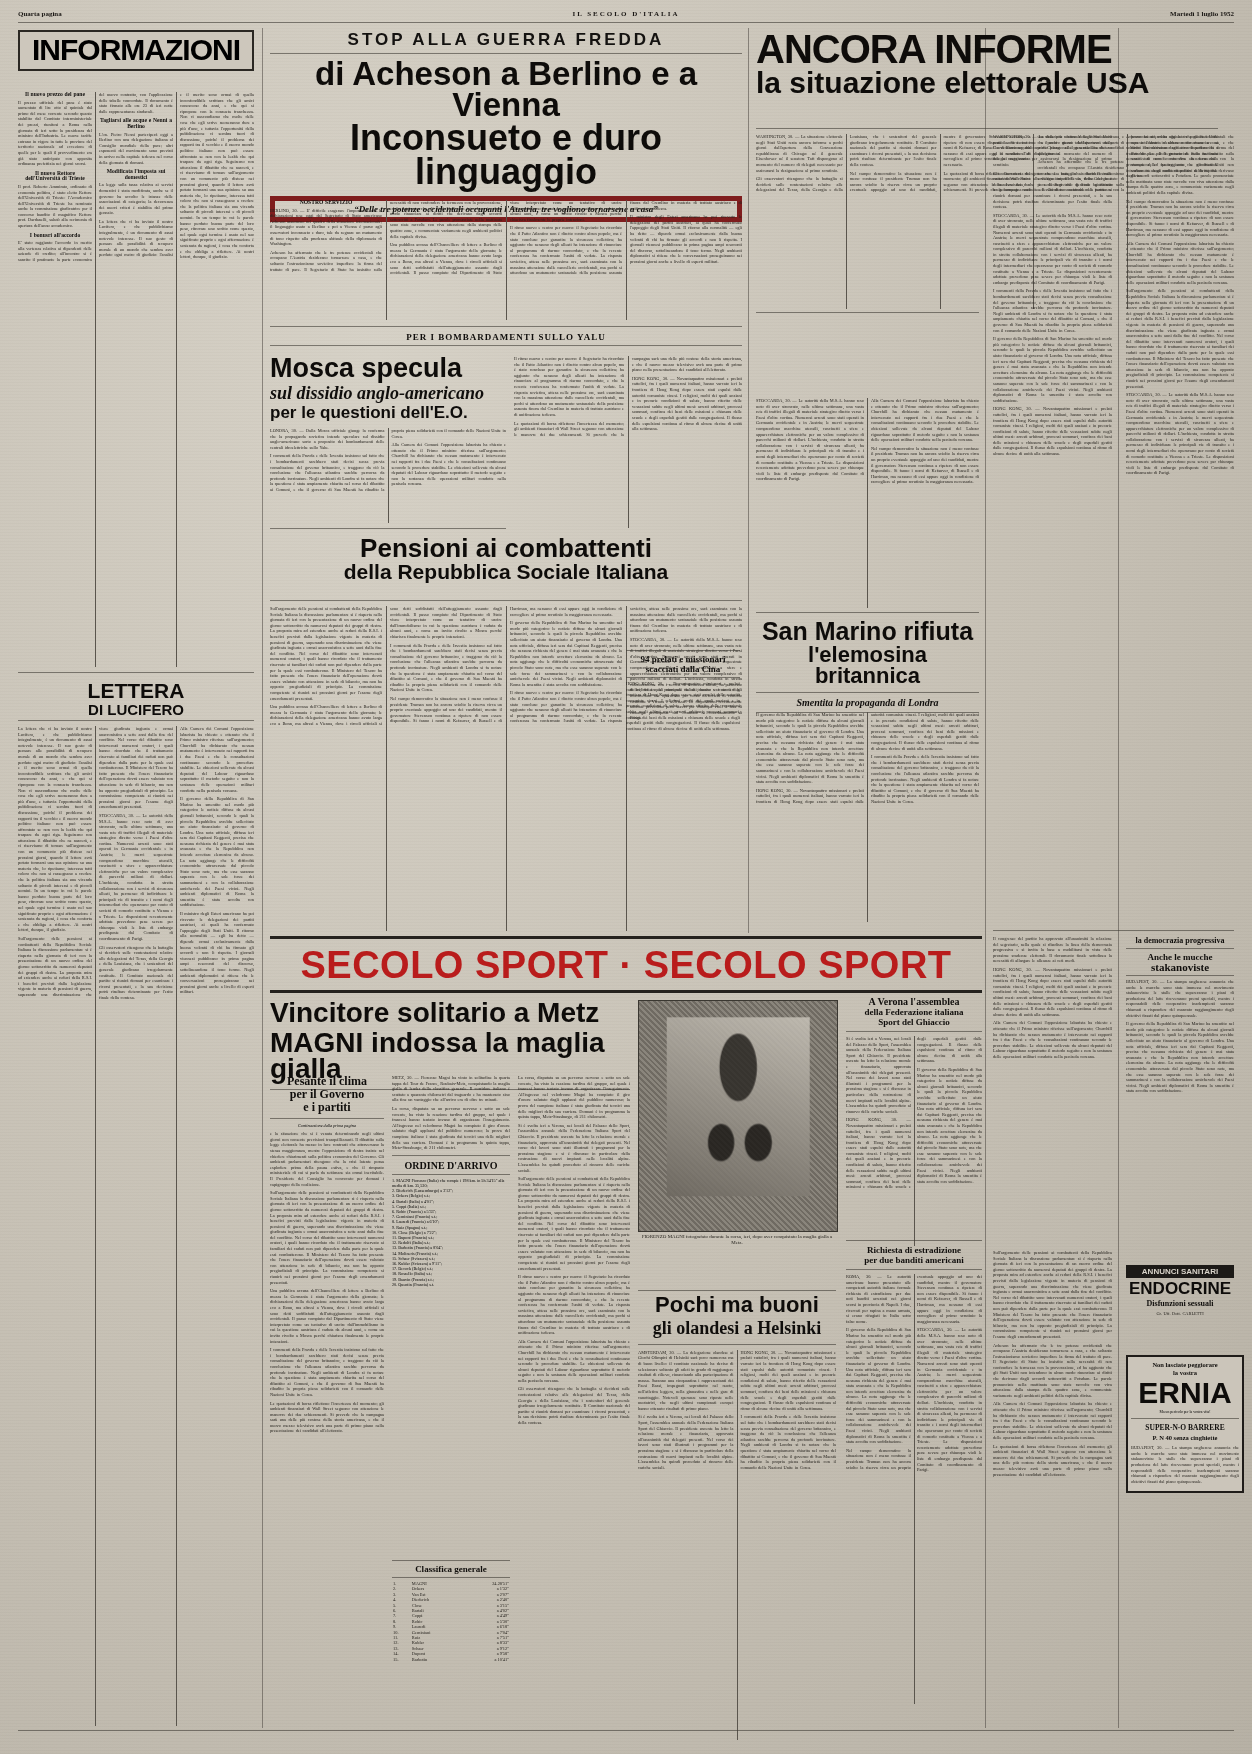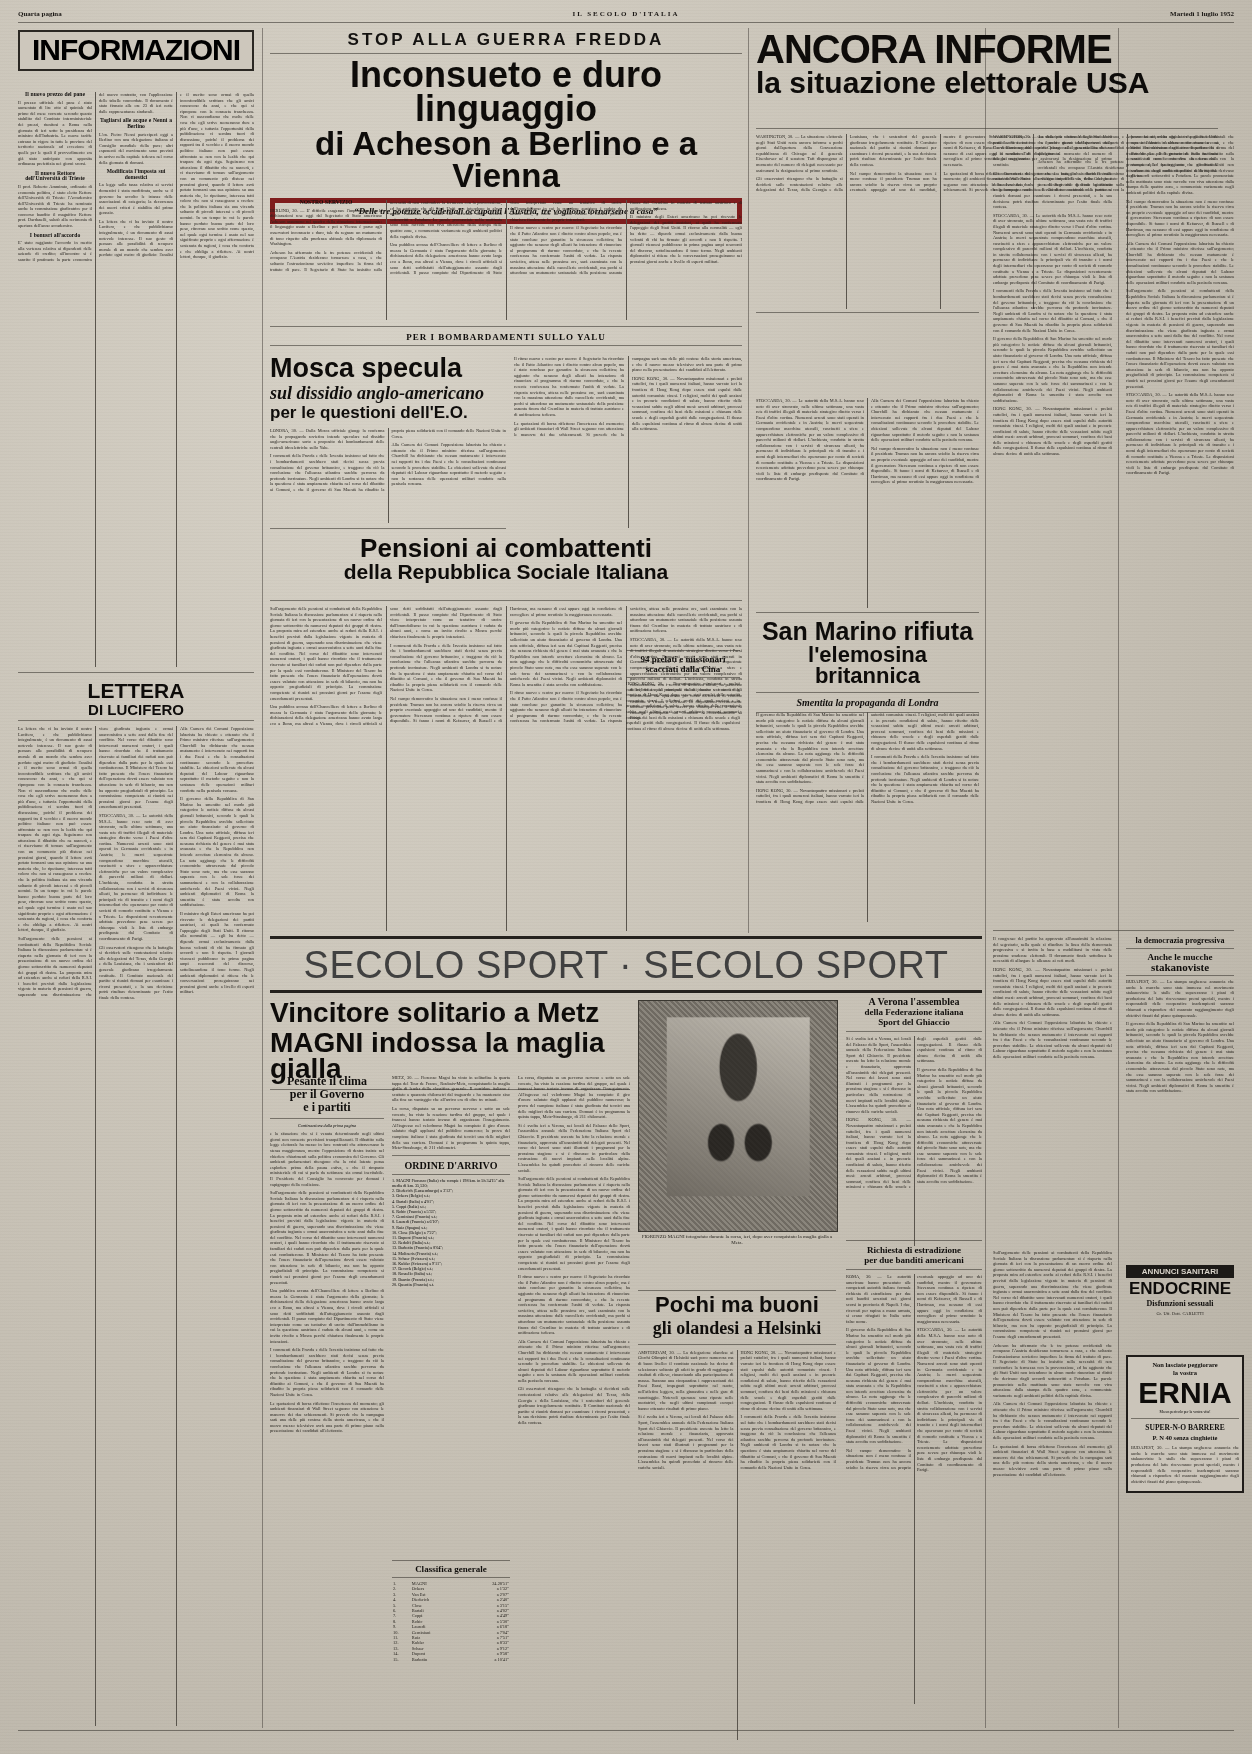--- a/index.html
+++ b/index.html
@@ -47,23 +47,23 @@
   }
   .bigtitle{
     font-family:"Liberation Sans",sans-serif;font-weight:bold;
     color:#0e0c0a;line-height:.95;
   }
   .subttl{font-size:8.5px;font-style:italic;text-align:center;}
   .secthd{
     font-family:"Liberation Sans",sans-serif;font-weight:bold;color:#0e0c0a;
   }
   .sport-banner{
-    font-family:"Liberation Sans",sans-serif;font-weight:normal;
+    font-family:"Liberation Sans",sans-serif;font-weight:bold;
     font-size:38px;letter-spacing:.5px;text-align:center;
-    color:#404040;
+    color:#b91c1c;
   }
   .photo{
     background:
       repeating-linear-gradient(45deg, #6f6a62 0px, #6f6a62 2px, #8a857c 2px, #8a857c 4px),
       linear-gradient(160deg,#9b968d,#55514a);
     position:relative;overflow:hidden;border:1px solid #3a3731;
   }
   .photo .cyc{
     position:absolute;left:50%;top:46%;transform:translate(-50%,-50%);
     width:72%;height:78%;
@@ -137,22 +137,22 @@
       <p>Gli osservatori ritengono che la battaglia si deciderà sulle contestazioni relative alle delegazioni del Texas, della Georgia e della Louisiana, che i sostenitori del generale giudicano irregolarmente costituite. Il Comitato nazionale del partito si riunirà domani per esaminare i ricorsi presentati, e la sua decisione potrà risultare determinante per l'esito finale della contesa.</p>
       <p>Alla Camera dei Comuni l'opposizione laburista ha chiesto e ottenuto che il Primo ministro riferisse sull'argomento; Churchill ha dichiarato che nessun mutamento è intervenuto nei rapporti fra i due Paesi e che le consultazioni continuano secondo le procedure stabilite. Le obiezioni sollevate da alcuni deputati del Labour riguardano soprattutto il metodo seguito e non la sostanza delle operazioni militari condotte nella penisola coreana.</p>
       <p>Il governo della Repubblica di San Marino ha smentito nel modo più categorico le notizie diffuse da alcuni giornali britannici, secondo le quali la piccola Repubblica avrebbe sollecitato un aiuto finanziario al governo di Londra. Una nota ufficiale, diffusa ieri sera dai Capitani Reggenti, precisa che nessuna richiesta del genere è mai stata avanzata e che la Repubblica non intende accettare elemosine da alcuno. La nota aggiunge che le difficoltà economiche attraversate dal piccolo Stato sono note, ma che esse saranno superate con le sole forze dei sammarinesi e con la collaborazione amichevole dei Paesi vicini. Negli ambienti diplomatici di Roma la smentita è stata accolta con soddisfazione.</p>
       <p>Il ministro degli Esteri americano ha poi ricevuto le delegazioni dei partiti austriaci, ai quali ha confermato l'appoggio degli Stati Uniti. Il ritorno alla normalità — egli ha detto — dipende ormai esclusivamente dalla buona volontà di chi ha firmato gli accordi e non li rispetta. I giornali viennesi pubblicano in prima pagina ampi resoconti del discorso, sottolineandone il tono fermo. Negli ambienti diplomatici si ritiene che le conversazioni proseguiranno nei prossimi giorni anche a livello di esperti militari.</p>
     </div>
   </div>
 
   <div style="position:absolute;left:270px;top:30px;width:472px;">
     <div class="kicker">STOP ALLA GUERRA FREDDA</div>
     <div class="rule-h" style="position:relative;margin:3px 0 4px;width:100%;"></div>
+    <div class="bigtitle" style="font-size:33px;text-align:center;margin-top:2px;">di Acheson a Berlino e a Vienna</div>
     <div class="bigtitle" style="font-size:36px;text-align:center;">Inconsueto e duro linguaggio</div>
-    <div class="bigtitle" style="font-size:33px;text-align:center;margin-top:2px;">di Acheson a Berlino e a Vienna</div>
     <div style="border:5px solid #7f1d1d;margin-top:7px;padding:3px 16px;">
       <div class="subttl serifhd" style="font-weight:bold;font-size:9px;">“Delle tre potenze occidentali occupanti l'Austria, tre vogliono tornarsene a casa”</div>
     </div>
   </div>
 
   <div style="position:absolute;left:270px;top:200px;width:472px;height:120px;column-count:4;column-gap:8px;column-rule:1px solid #5a554d;">
     <div class="txt">
       <div class="serifhd center" style="font-size:5.6px;margin-bottom:2px;">NOSTRO SERVIZIO</div>
       <p>BERLINO, 30. — E' difficile esagerare l'importanza che le dichiarazioni rese oggi dal Segretario di Stato americano Acheson assumono nel quadro della situazione internazionale; il linguaggio usato a Berlino e poi a Vienna è parso agli osservatori inconsueto e duro, tale da segnare un mutamento di tono rispetto alla prudenza abituale della diplomazia di Washington.</p>
       <p>Acheson ha affermato che le tre potenze occidentali che occupano l'Austria desiderano tornarsene a casa, e che soltanto l'ostruzionismo sovietico impedisce la firma del trattato di pace. Il Segretario di Stato ha insistito sulla necessità di non confondere la fermezza con la provocazione, ed ha aggiunto che gli Stati Uniti non intendono in alcun modo rinunciare ai diritti che derivano dagli accordi sottoscritti a Potsdam. Le parole pronunciate nella mattinata sono state raccolte con viva attenzione dalla stampa delle quattro zone, e commentate variamente negli ambienti politici della capitale divisa.</p>

